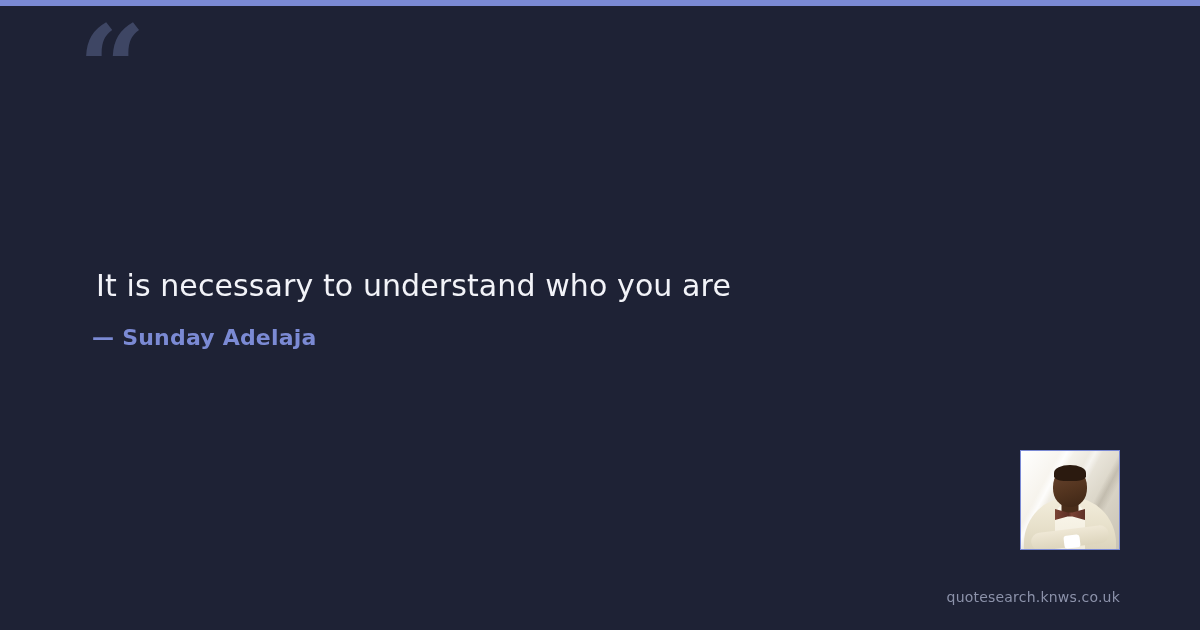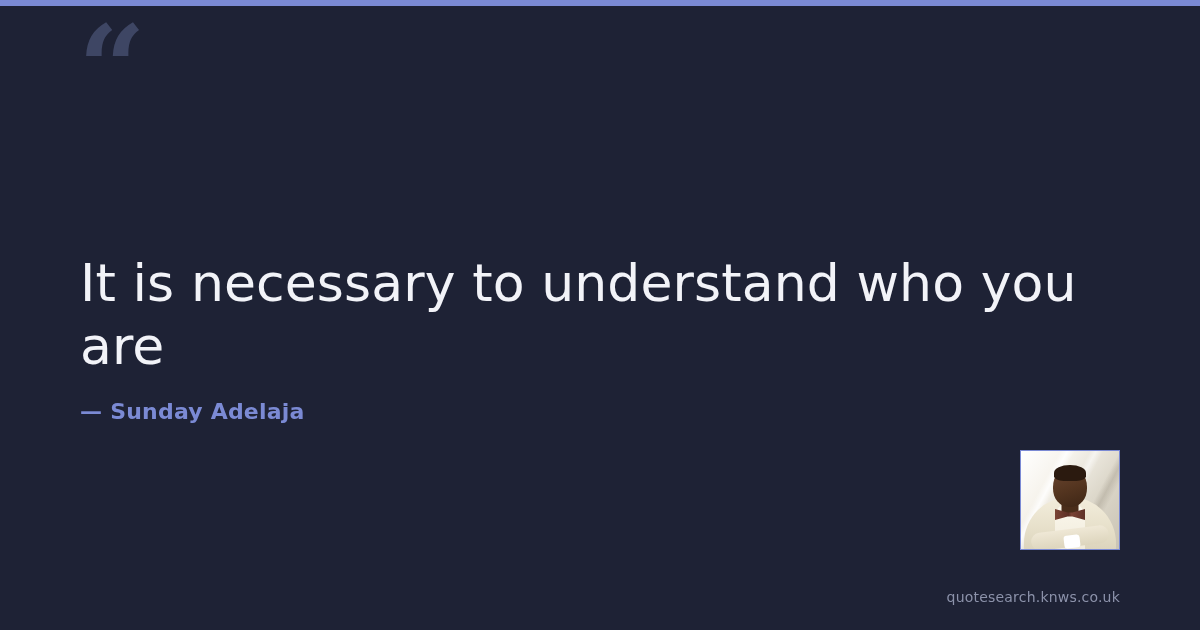--- a/index.html
+++ b/index.html
@@ -49,31 +49,31 @@
 
   
   .quote-block {
     position: absolute;
     left: 80px;
     top: 252px;
     width: 1000px;
   }
 
   .quote-text {
-    margin: 0;
-    font-family: "DejaVu Sans", "Liberation Sans", sans-serif;
-    font-size: 52px;
+    margin: 16px;
+    font-family: "DejaVu Sans", "Liberation Sans", sans-serif;
+    font-size: 30px;
     font-weight: 400;
     line-height: 1.22;
     color: #f2f3f8;
     letter-spacing: 0.1px;
   }
 
   .attribution {
-    margin: 20px 0 0 0;
+    margin: 20px 0 0 12px;
     font-family: "DejaVu Sans", "Liberation Sans", sans-serif;
     font-size: 22px;
     font-weight: 700;
     color: #7b8ad4;
     letter-spacing: 0.2px;
     white-space: nowrap;
   }
   .attribution .dash {
     margin-right: 8px;
   }

